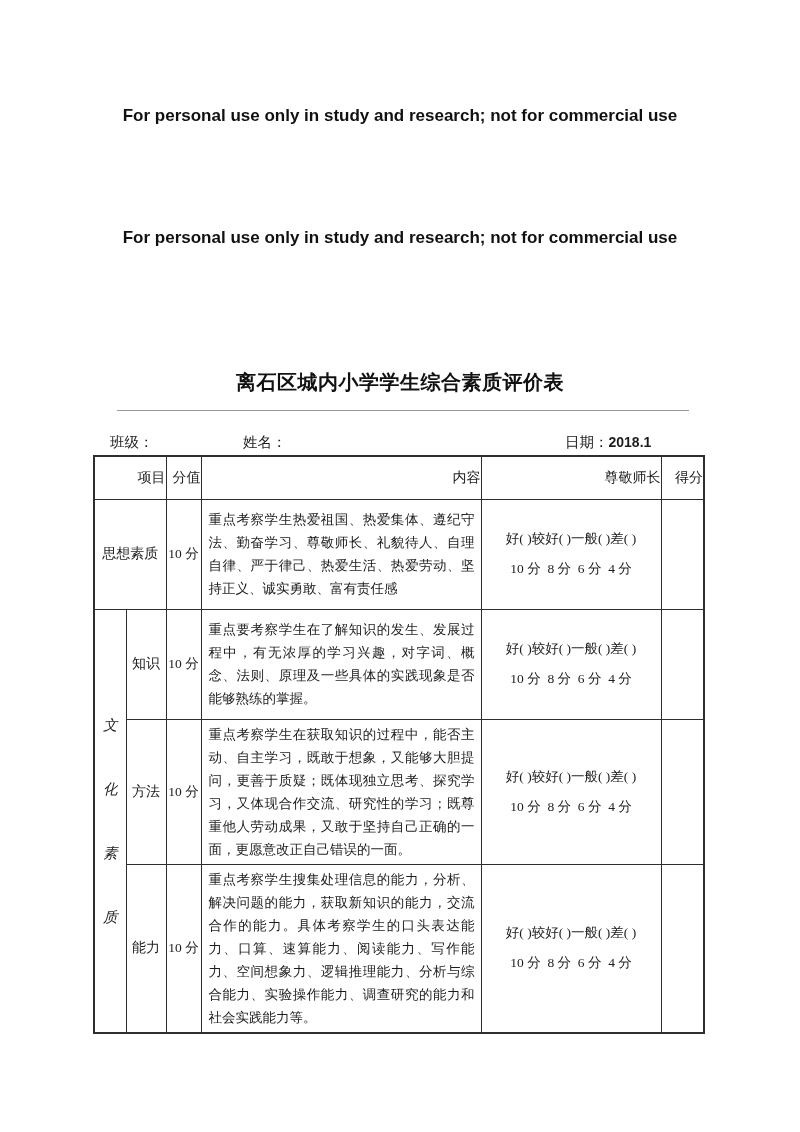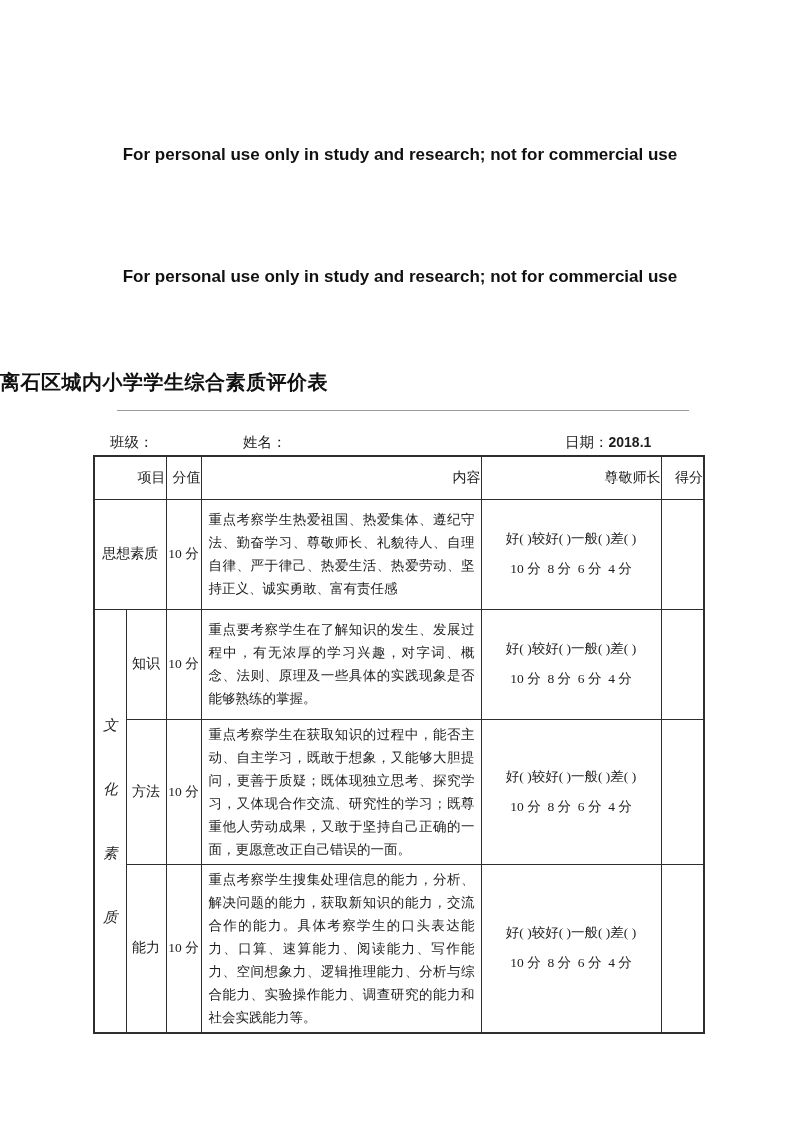--- a/index.html
+++ b/index.html
@@ -9,27 +9,27 @@
     width:800px; height:1132px;
     background:#ffffff;
     font-family:"Liberation Serif","DejaVu Serif",serif;
     color:#1c1c1c;
     overflow:hidden;
   }
   .notice {
     position:absolute; left:0; width:800px;
     text-align:center;
     font-family:"Liberation Sans","DejaVu Sans",sans-serif;
-    font-weight:bold; font-size:17px; color:#111;margin-top:39px;
+    font-weight:bold; font-size:17px; color:#111;
   }
   .notice-1 { top:106px; }
   .notice-2 { top:228px; }
   .doc-title {
     position:absolute; top:369px; left:0; width:800px;
-    text-align:left;
+    text-align:center;
     font-weight:bold; font-size:20px; color:#111;
     letter-spacing:0.5px;
   }
   .title-rule {
     position:absolute; top:410px; left:117px; width:572px; height:1px;
     background:#9a9a9a;
   }
   .form-line { position:absolute; top:433px; left:0; width:800px; font-size:14.5px; }
   .form-label { position:absolute; top:0; white-space:nowrap; }
   .lbl-class { left:110px; }

